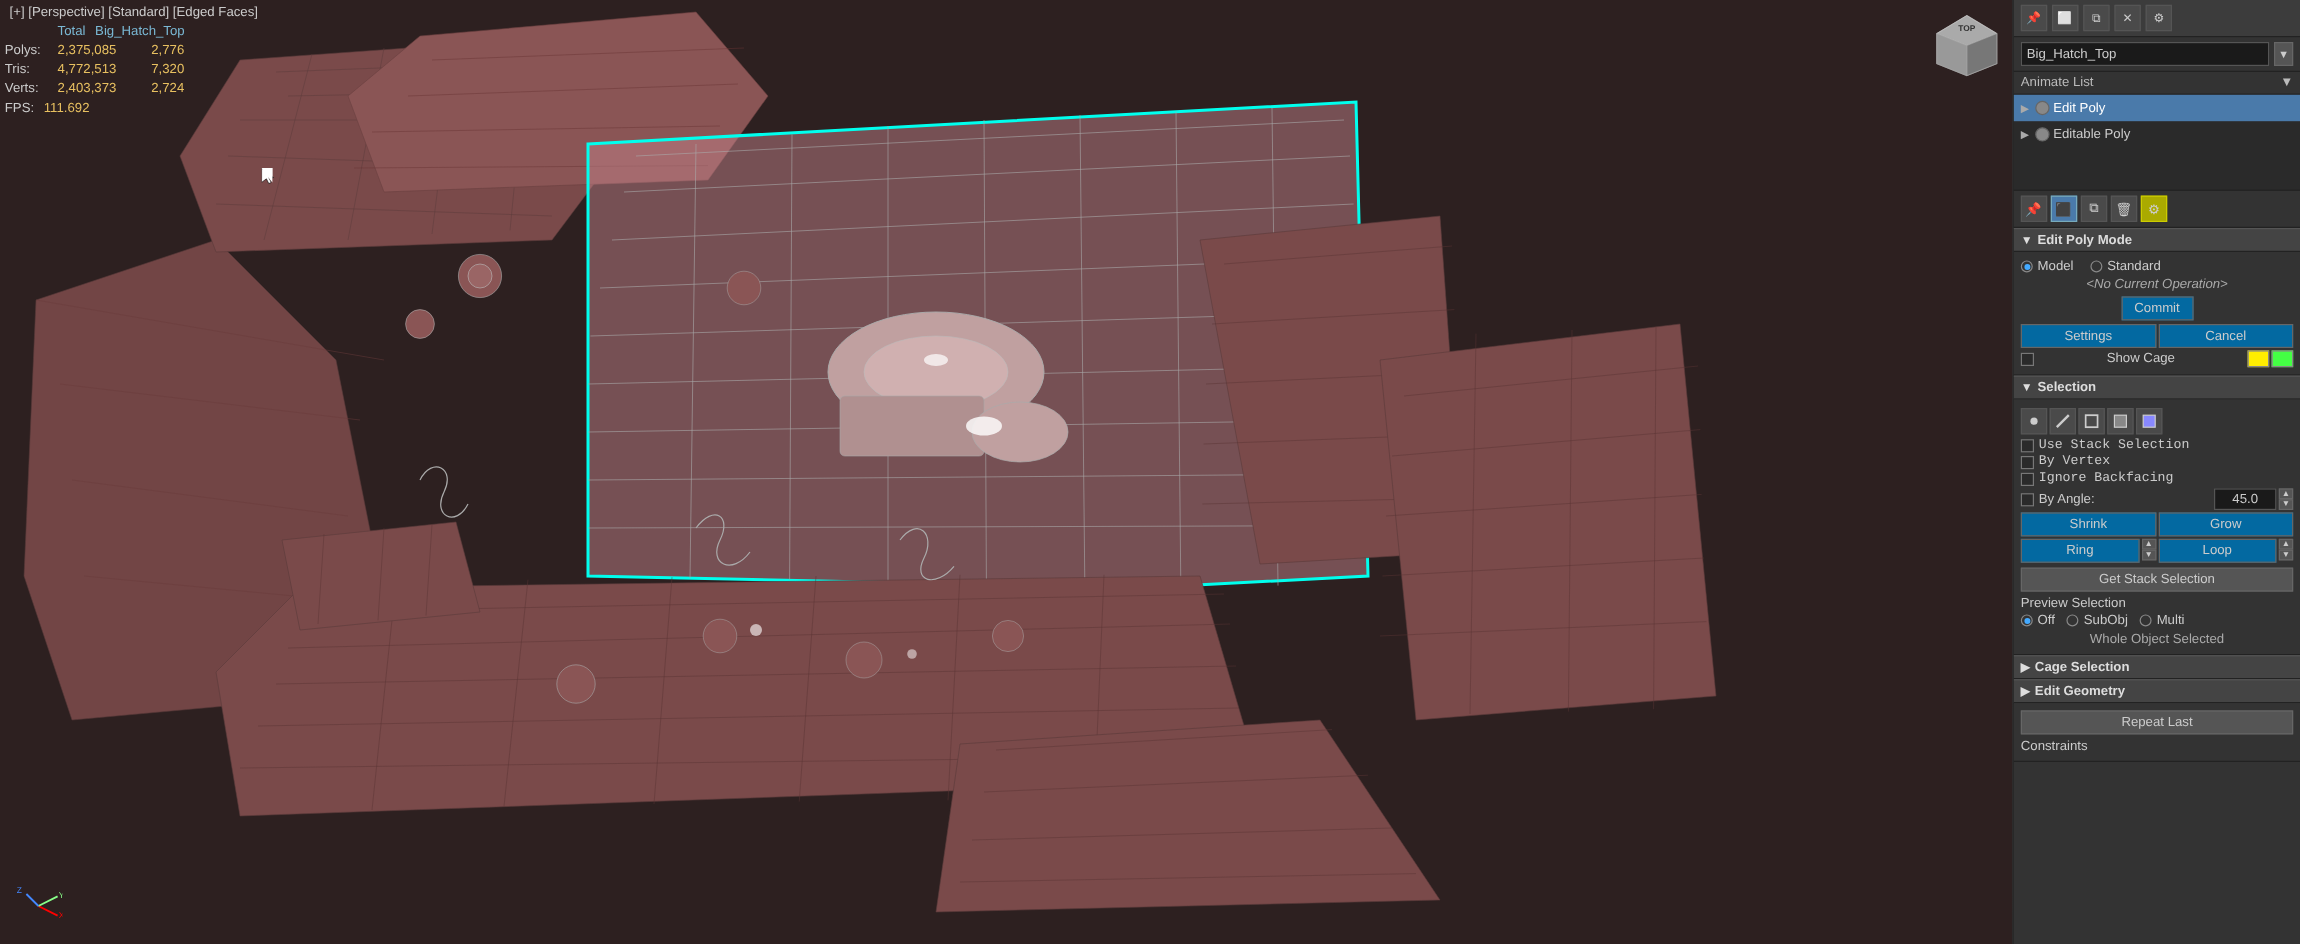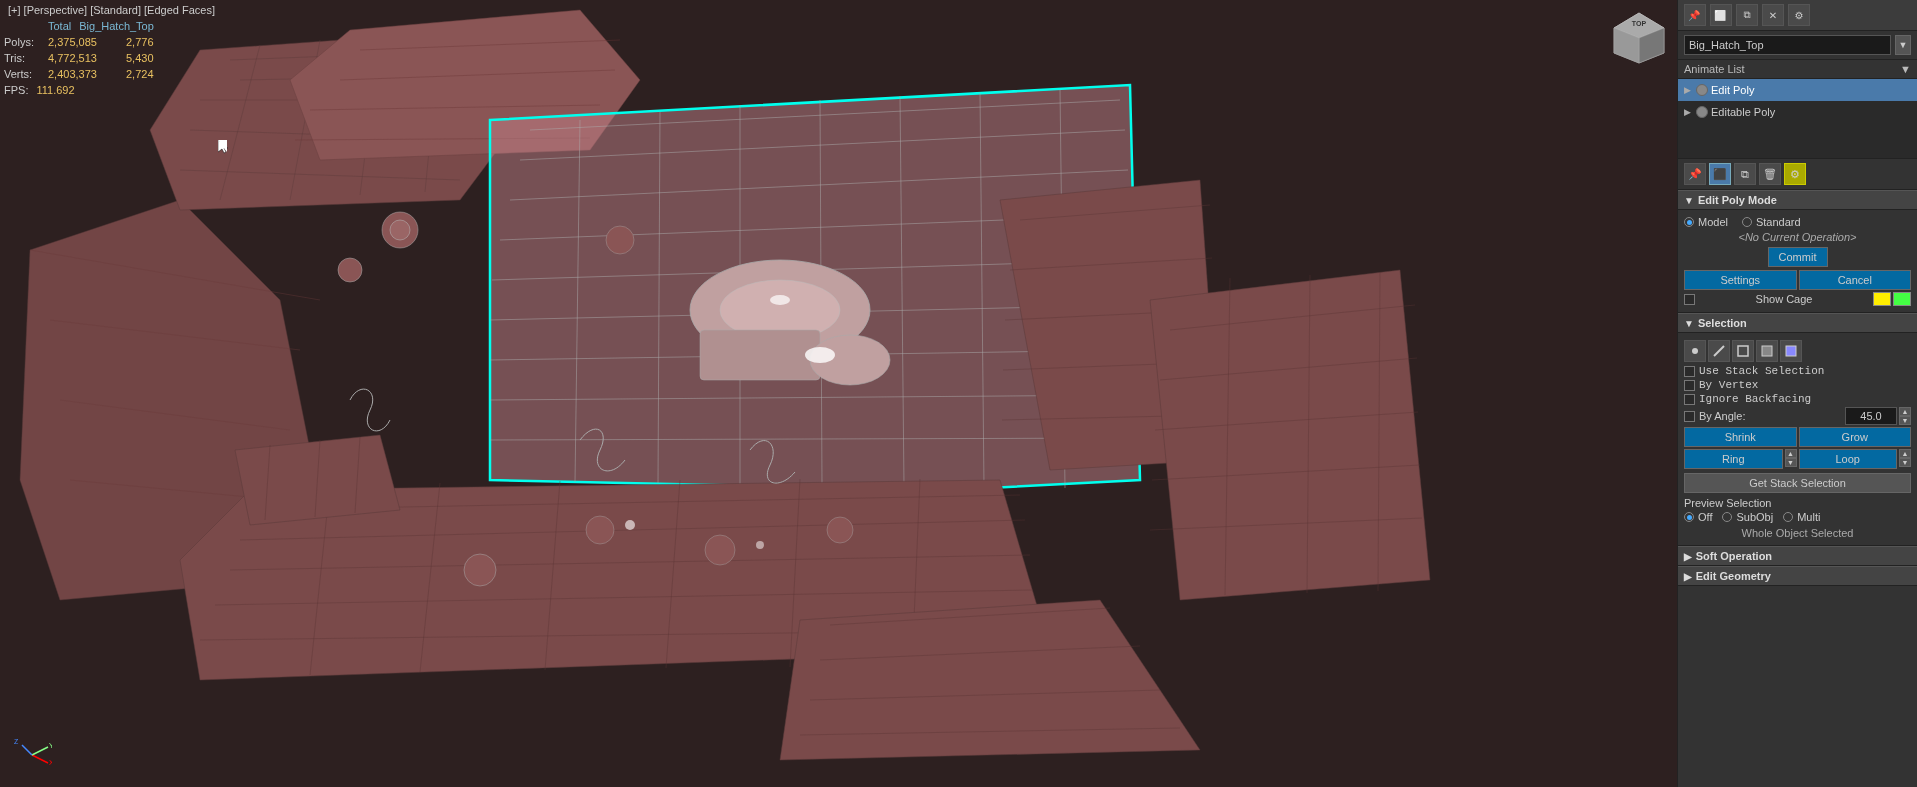--- a/index.html
+++ b/index.html
@@ -583,21 +583,21 @@
       <span class="stat-header">Big_Hatch_Top</span>
     </div>
     <div class="stat-row">
       <span class="stat-label">Polys:</span>
       <span class="stat-total">2,375,085</span>
       <span class="stat-obj">2,776</span>
     </div>
     <div class="stat-row">
       <span class="stat-label">Tris:</span>
       <span class="stat-total">4,772,513</span>
-      <span class="stat-obj">5,430</span>
+      <span class="stat-obj">7,320</span>
     </div>
     <div class="stat-row">
       <span class="stat-label">Verts:</span>
       <span class="stat-total">2,403,373</span>
       <span class="stat-obj">2,724</span>
     </div>
     <div class="stat-row">
       <span class="fps-label">FPS:</span>
       <span class="fps-val">111.692</span>
     </div>
@@ -831,21 +831,31 @@
     </div>
 
     
     <div class="status-text">
       <span>Whole Object Selected</span>
     </div>
   </div>
 
   <div class="section-header">
     <span class="arrow">▶</span>
-    <span>Soft Operation</span>
+    <span>Cage Selection</span>
   </div>
 
   <div class="section-header">
     <span class="arrow">▶</span>
     <span>Edit Geometry</span>
   </div>
+  <div class="section-content">
+    
+    <button class="full-btn">
+      <span>Repeat Last</span>
+    </button>
+    
+    <div class="inline-row">
+      <span>Constraints</span>
+    </div>
+  </div>
 
 </div>
 
 </body></html>

